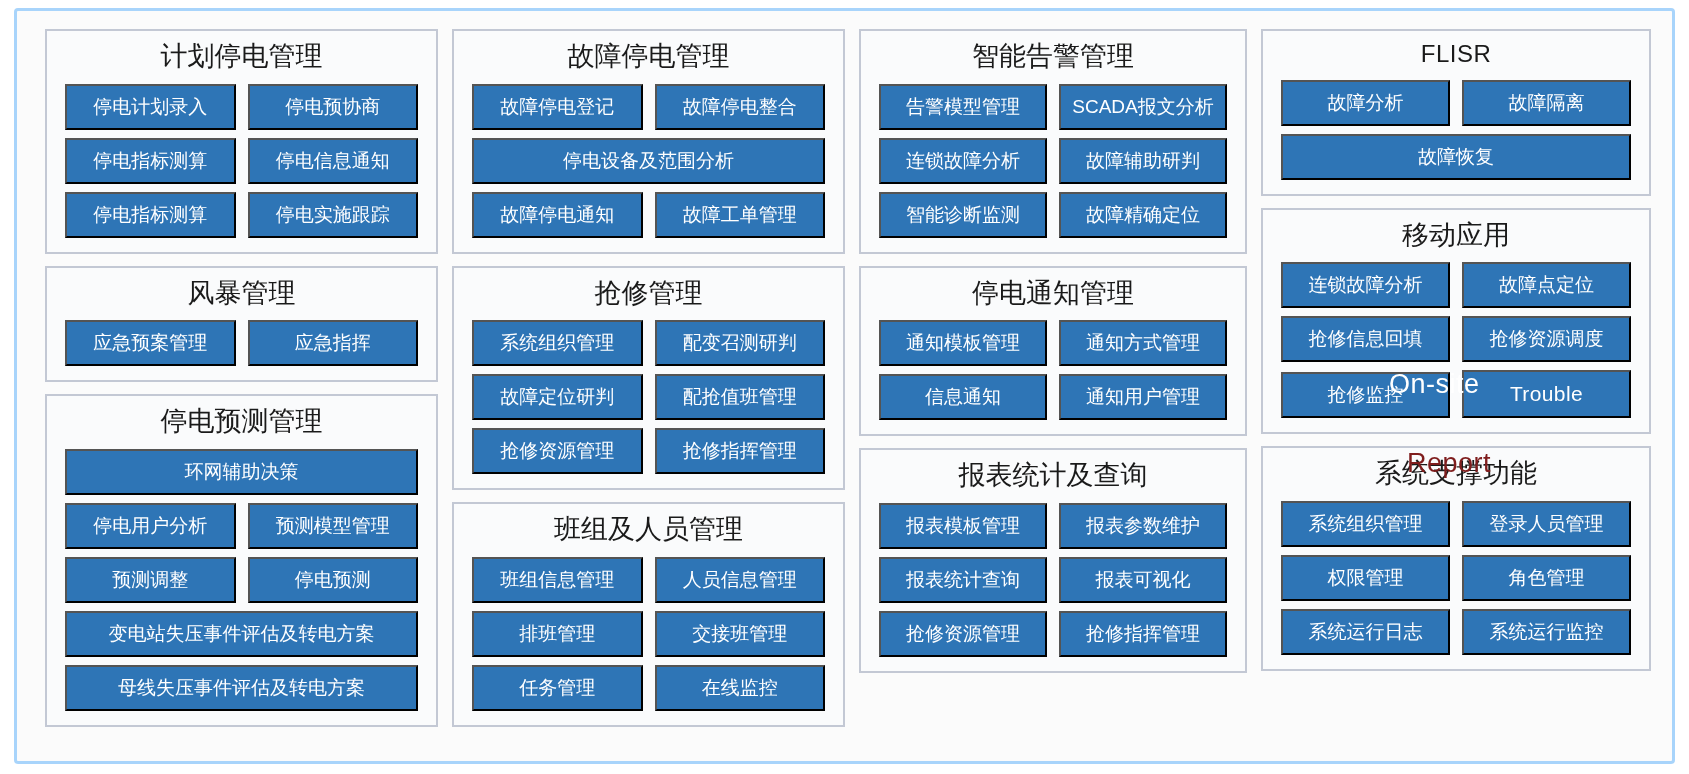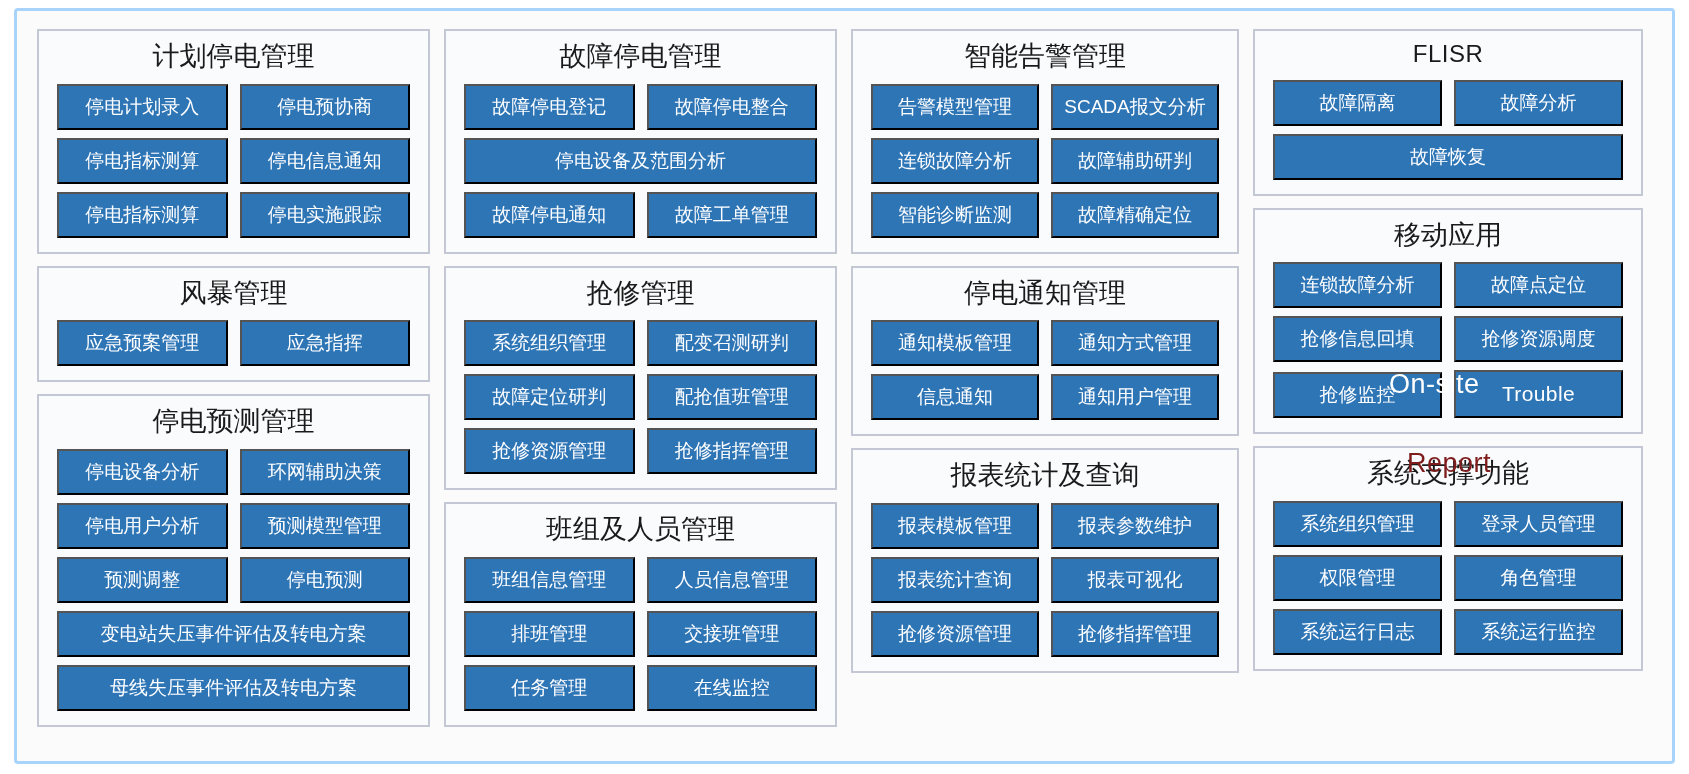--- a/index.html
+++ b/index.html
@@ -20,21 +20,21 @@
     width: 1661px;
     height: 756px;
     background: #fbfbfb;
     border: 3px solid #a8d4fb;
     border-radius: 4px;
   }
 
   #module-grid {
     position: absolute;
     left: 0; top: 0; right: 0; bottom: 0;
-    padding: 18px 20px 14px 20px;
+    padding: 18px 20px 14px 28px;
     display: grid;
     grid-template-columns: 393px 393px 388px 390px;
     grid-template-rows: auto;
     column-gap: 14px;
     align-content: start;
   }
 
   
   .column {
     display: flex;
@@ -134,21 +134,20 @@
               <button class="btn">应急预案管理</button>
               <button class="btn">应急指挥</button>
             </div>
           </div>
           <div class="card-spacer"></div>
         </section>
         <section class="card">
           <h2 class="card-title">停电预测管理</h2>
           <div class="btn-rows">
             <div class="btn-row">
-              <button class="btn">停电设备分析</button>
               <button class="btn">环网辅助决策</button>
             </div>
             <div class="btn-row">
               <button class="btn">停电用户分析</button>
               <button class="btn">预测模型管理</button>
             </div>
             <div class="btn-row">
               <button class="btn">预测调整</button>
               <button class="btn">停电预测</button>
             </div>
@@ -267,22 +266,22 @@
             </div>
           </div>
           <div class="card-spacer"></div>
         </section>
       </div>
       <div class="column">
         <section class="card">
           <h2 class="card-title latin">FLISR</h2>
           <div class="btn-rows">
             <div class="btn-row">
+              <button class="btn">故障分析</button>
               <button class="btn">故障隔离</button>
-              <button class="btn">故障分析</button>
             </div>
             <div class="btn-row">
               <button class="btn wide">故障恢复</button>
             </div>
           </div>
           <div class="card-spacer"></div>
         </section>
         <section class="card">
           <h2 class="card-title">移动应用</h2>
           <div class="btn-rows">

